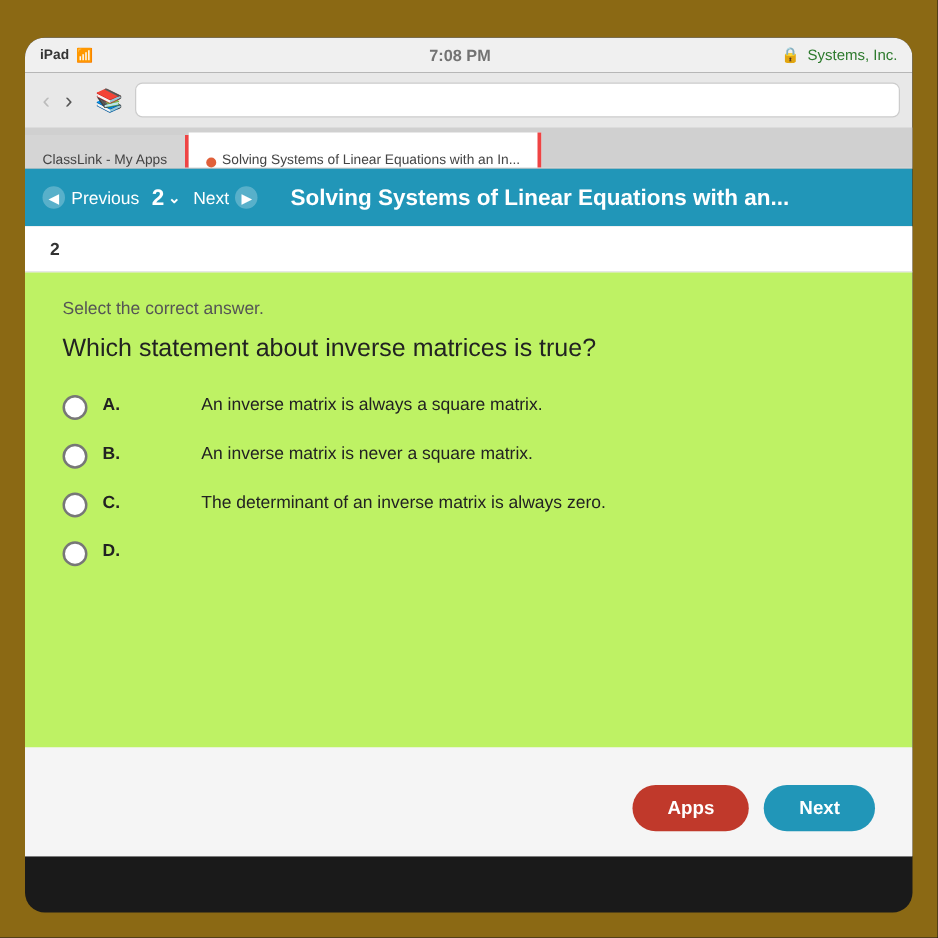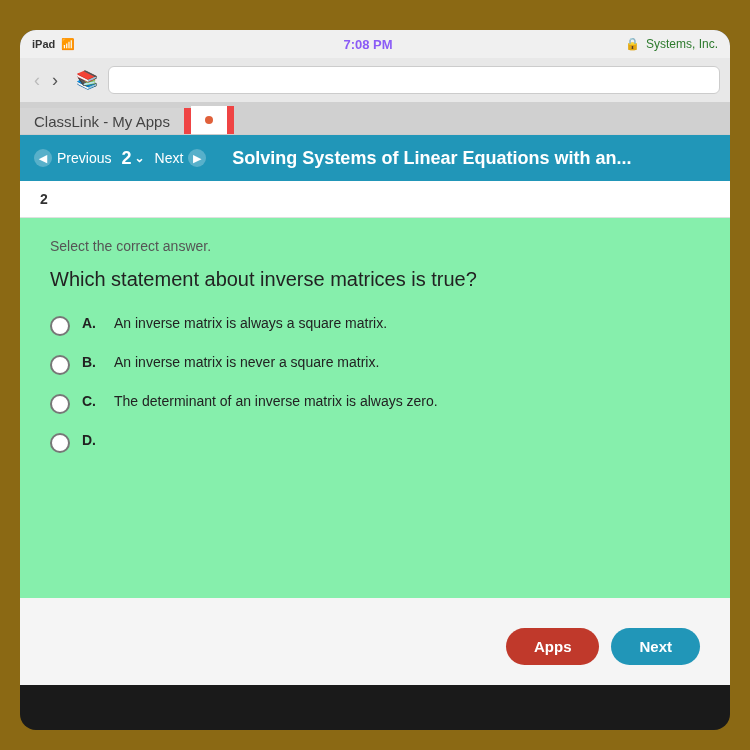--- a/index.html
+++ b/index.html
@@ -38,21 +38,21 @@
       display: flex;
       align-items: center;
       gap: 6px;
       font-size: 11px;
       font-weight: 600;
     }
 
     .status-center {
       font-size: 13px;
       font-weight: 600;
-      color: #8b5cf6;
+      color: #737373;
       margin-left: 36px;
     }
 
     .status-right {
       display: flex;
       align-items: center;
       gap: 6px;
       font-size: 12px;
       color: #2d7a2d;
       font-weight: 500;
@@ -106,24 +106,24 @@
       display: flex;
       background: #d0d0d0;
       height: 32px;
       align-items: flex-end;
     }
 
     .tab {
       height: 26px;
       padding: 0 14px;
       display: flex;
-      align-items: center;
-      font-size: 15px;
+      align-items: flex-end;
+      font-size: 11px;
       color: #444;
-      border-right: 7px solid #ef4444;
+      border-right: 3px solid #ef4444;
       background: #d5d5d5;
       gap: 5px;
     }
 
     .tab.active {
       background: #fff;
       height: 28px;
       font-weight: 500;
     }
 
@@ -208,21 +208,21 @@
     .question-number-bar {
       background: #fff;
       border-bottom: 1px solid #e0e0e0;
       padding: 10px 20px;
       font-size: 14px;
       font-weight: 600;
       color: #333;
     }
 
     .question-content {
-      background: #86efac;
+      background: #bef264;
       margin: 0;
       padding: 20px 30px 30px 30px;
       min-height: 380px;
     }
 
     .question-instruction {
       font-size: 14px;
       color: #555;
       margin-bottom: 14px;
     }
@@ -260,20 +260,21 @@
     .option-label {
       font-size: 14px;
       font-weight: 700;
       color: #222;
       min-width: 20px;
     }
 
     .option-text {
       font-size: 14px;
       color: #222;
+      margin-left: 47px;
     }
 
     sup {
       font-size: 10px;
     }
 
     .buttons-row {
       display: flex;
       justify-content: flex-end;
       gap: 12px;
@@ -332,20 +333,21 @@
       </div>
       <span class="book-icon">📚</span>
       <div class="address-bar"></div>
     </div>
     <div class="tabs-bar">
       <div class="tab">
         <span>ClassLink - My Apps</span>
       </div>
       <div class="tab active">
         <span class="tab-dot orange"></span>
+        <span>Solving Systems of Linear Equations with an In...</span>
       </div>
     </div>
   </div>
 
   <div class="edmentum-toolbar">
     <div class="toolbar-prev">
       <span class="circle-icon">◀</span>
       <span>Previous</span>
     </div>
     <div class="toolbar-num">

